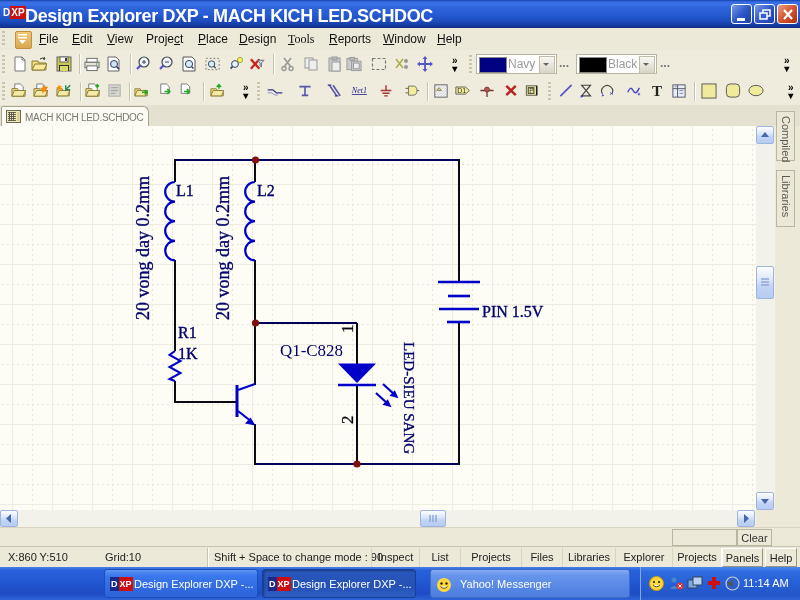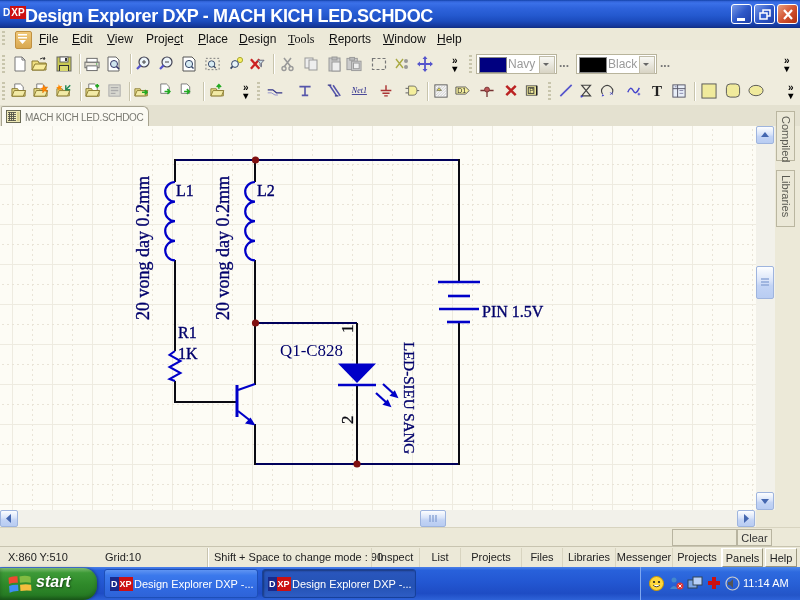--- a/index.html
+++ b/index.html
@@ -470,45 +470,43 @@
 <div class="abs" id="statusbar">
 <span class="st" style="left:8px;">X:860 Y:510</span>
 <span class="st" style="left:105px;">Grid:10</span>
 <div class="abs" style="left:207px;top:1px;width:1px;height:19px;background:#C8C4B0;border-right:1px solid #fff;"></div>
 <span class="st" style="left:214px;">Shift + Space to change mode : 90</span>
 <div class="pbtn" style="left:371px;width:47px;"><span>Inspect</span></div>
 <div class="pbtn" style="left:419px;width:40px;"><span>List</span></div>
 <div class="pbtn" style="left:460px;width:60px;"><span>Projects</span></div>
 <div class="pbtn" style="left:521px;width:40px;"><span>Files</span></div>
 <div class="pbtn" style="left:562px;width:52px;"><span>Libraries</span></div>
-<div class="pbtn" style="left:615px;width:56px;"><span>Messenger</span></div>
+<div class="pbtn" style="left:615px;width:56px;"><span>Explorer</span></div>
 <div class="pbtn" style="left:672px;width:48px;"><span>Projects</span></div>
 <div class="pbtn raised" style="left:722px;width:41px;"><span>Panels</span></div>
 <div class="pbtn raised" style="left:765px;width:32px;"><span>Help</span></div>
 </div>
 
 <div class="abs" id="taskbar">
-<div id="startbtn">
-      <svg style="position:absolute;left:7px;top:5px;" width="26" height="22" viewBox="0 0 26 22">
-        <g transform="rotate(-4 13 11)">
-          <path d="M2 4 Q6 2.2 11 3.2 L11 9.6 Q6 8.8 2 10.2 Z" fill="#ED4A31"></path>
-          <path d="M13 3.4 Q19 2.6 24 4.4 L24 10.6 Q19 9.2 13 9.8 Z" fill="#81BC42"></path>
-          <path d="M2 12.2 Q6 10.8 11 11.6 L11 18 Q6 17.4 2 19 Z" fill="#3E8EF3"></path>
-          <path d="M13 11.8 Q19 11.2 24 12.6 L24 18.6 Q19 17.4 13 18 Z" fill="#F5BE3E"></path>
-        </g>
-      </svg>
-      <span class="stext">start</span>
-    </div>
 <div class="task" style="left:104px;width:154px;">
       <span class="dxpicon"><span class="di">D</span><span class="xi">XP</span></span>
       <span class="ttext">Design Explorer DXP -...</span>
     </div>
 <div class="task" style="left:262px;width:154px;background:linear-gradient(180deg,#2A57BE 0%,#2452B4 60%,#2E5DC4 100%);border-color:#16409A;box-shadow:inset 1px 1px 2px rgba(0,0,0,.35);">
       <span class="dxpicon"><span class="di">D</span><span class="xi">XP</span></span>
       <span class="ttext">Design Explorer DXP -...</span>
+    </div>
+<div class="task" style="left:430px;width:200px;background:linear-gradient(180deg,#85ACF2 0%,#6795EC 20%,#5585E4 70%,#4E7EDC 100%);border-color:#3D6BC8;">
+      <svg style="position:absolute;left:6px;top:8px;" width="14" height="14">
+        <circle cx="7" cy="7" r="7" fill="#FFD83C"></circle>
+        <circle cx="4.5" cy="5.5" r="1.2" fill="#222"></circle>
+        <circle cx="9.5" cy="5.5" r="1.2" fill="#222"></circle>
+        <path d="M3.5 8.5 Q7 12 10.5 8.5" fill="#fff" stroke="#222" stroke-width="0.8"></path>
+      </svg>
+      <span class="ttext">Yahoo! Messenger</span>
     </div>
 <div id="tray">
       <span class="time">11:14 AM</span>
       <svg style="position:absolute;left:8px;top:9px" width="15" height="15">
         <circle cx="7.5" cy="7.5" r="7" fill="#FFD83C" stroke="#C90"></circle>
         <circle cx="5" cy="6" r="1.1" fill="#222"></circle>
         <circle cx="10" cy="6" r="1.1" fill="#222"></circle>
         <path d="M4 9 Q7.5 12.5 11 9" fill="#fff" stroke="#222" stroke-width="0.8"></path>
       </svg>
       <svg style="position:absolute;left:27px;top:9px" width="16" height="15">

